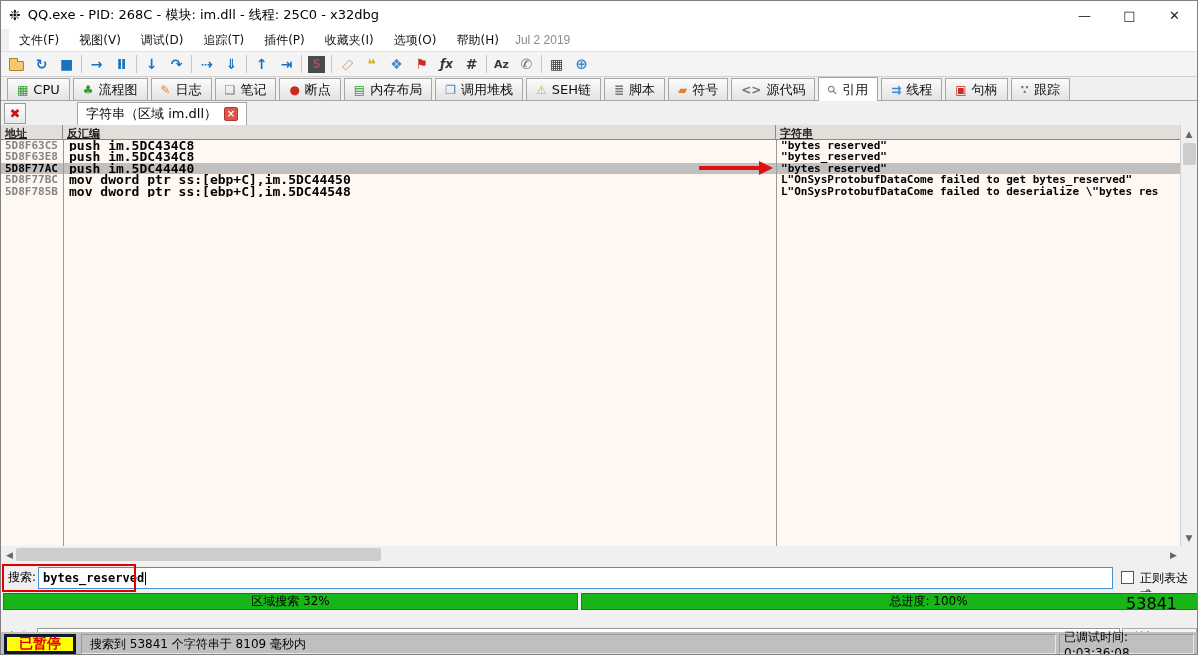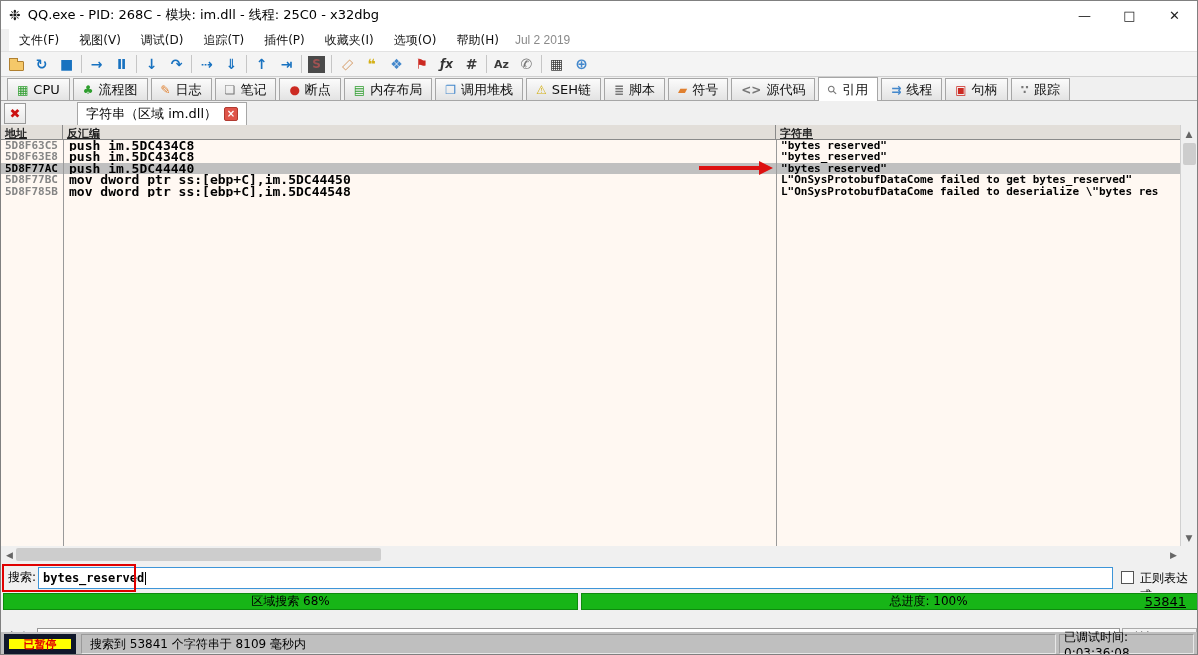--- a/index.html
+++ b/index.html
@@ -104,37 +104,37 @@
   .regexbox { position: absolute; left: 1120px; top: 8px; width: 13px; height: 13px; background: #fff;
               border: 1px solid #555; }
   .regexlbl { position: absolute; left: 1139px; top: 7px; }
 
   
   .progressrow { position: absolute; top: 591px; left: 0; right: 0; height: 19px; background: #f0f0f0; }
   .pbar { position: absolute; top: 1px; height: 17px; background: #17b517; border: 1px solid #0e8a0e;
           display: flex; align-items: center; justify-content: center; font-size: 12px; color: #000; }
   .pbar1 { left: 2px; width: 575px; }
   .pbar2 { left: 580px; width: 695px; }
-  .pcount { position: absolute; right: 11px; top: 2px; font-size: 13px; color: #000; text-decoration: underline; }
+  .pcount { position: absolute; right: 20px; top: 2px; font-size: 16px; color: #000; }
 
   
   .commandrow { position: absolute; top: 610px; left: 0; right: 0; height: 21px; background: #f0f0f0;
                 display: flex; align-items: center; font-size: 12px; margin-top: 16px; }
   .commandrow .lbl { margin-left: 5px; }
   .cmdinput { position: absolute; left: 36px; top: 1px; width: 1083px; height: 19px; background: #fff;
               border: 1px solid #999; font-size: 12px; padding: 0 4px; font-family: "DejaVu Sans Mono", monospace; }
   .cmdprofile { position: absolute; left: 1121px; top: 1px; width: 75px; height: 19px; background: #f4f4f4;
                 border: 1px solid #aaa; display: flex; align-items: center; padding: 0 5px; gap: 28px; }
   .cmdprofile .arr { font-size: 8px; color: #333; }
 
   
   .statusbar { position: absolute; top: 631px; left: 0; right: 0; height: 24px; background: #bfbfbf;
                display: flex; align-items: center; font-size: 12px; }
-  .badge { margin-left: 3px; width: 72px; height: 20px; background: #ffff00; border: 5px solid #0f172a;
-           color: #e00000; font-weight: bold; font-size: 11px; display: flex; align-items: center;
+  .badge { margin-left: 3px; width: 72px; height: 20px; background: #ffff00; border: 3px solid #0f172a;
+           color: #e00000; font-weight: bold; font-size: 14px; display: flex; align-items: center;
            justify-content: center; }
   .spanel { height: 20px; border: 1px solid #9a9a9a; border-right-color: #e8e8e8; border-bottom-color: #e8e8e8;
             display: flex; align-items: center; padding: 0 8px; color: #000; }
   .msgpanel { margin-left: 5px; width: 975px; }
   .timepanel { position: absolute; right: 3px; width: 135px; padding: 0 4px; }
 
   
   .anno-arrow { position: absolute; top: 160px; left: 698px; width: 74px; height: 14px; }
   .anno-arrow .shaft { position: absolute; left: 0; top: 5px; width: 60px; height: 4px; background: #dd1111; }
   .anno-arrow .head { position: absolute; right: 0; top: 0; width: 0; height: 0;
@@ -377,21 +377,21 @@
       <span>bytes_reserved</span>
       <span class="caret"></span>
     </div>
     <span class="regexbox"></span>
     <span class="regexlbl">正则表达式</span>
   </div>
   <div class="anno-rect"></div>
 
   <div class="progressrow">
     <div class="pbar pbar1">
-        <span>区域搜索 68%</span>
+        <span>区域搜索 32%</span>
       </div>
     <div class="pbar pbar2">
         <span>总进度: 100%</span>
       </div>
     <span class="pcount">53841</span>
   </div>
 
   <div class="commandrow">
     <span class="lbl">命令:</span>
     <input class="cmdinput" value="" style="">

